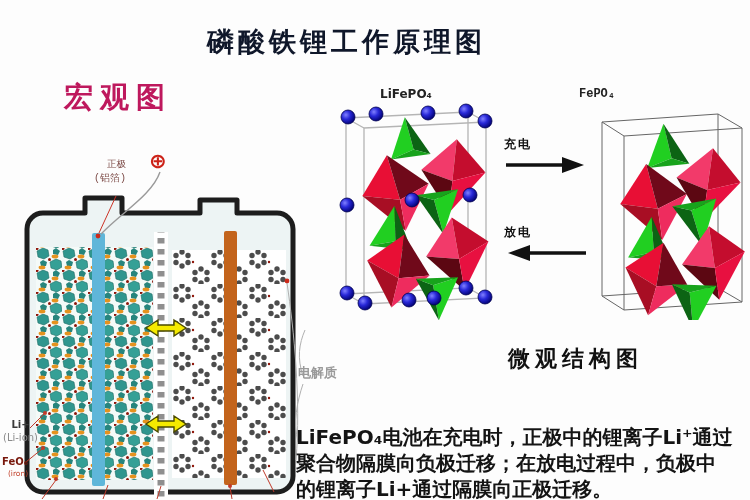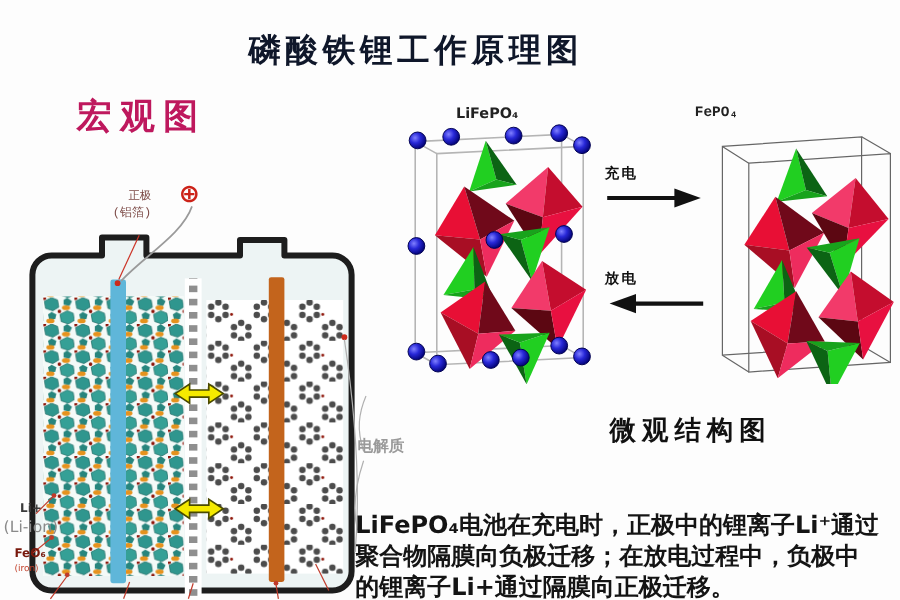--- a/index.html
+++ b/index.html
@@ -34,22 +34,22 @@
 
   .battery-svg { left:0; top:150px; }
   .crystal-svg-left  { left:336px; top:100px; }
   .crystal-svg-right { left:590px; top:106px; }
 
   .small-label { line-height:1.45; text-align:right; white-space:nowrap; }
   .pos-label   { left:94px; top:157px; font-size:9.5px; color:#7c4a46; }
   .pos-label .sub { font-size:10px;font-family:Liberation Mono, monospace; }
   .terminal-plus { left:149px; top:151px; font-size:21px; font-weight:bold; color:#cc2218; line-height:1; }
   .li-label   { left:3px;  top:419px; font-size:10px; font-weight:bold; color:#3a3a3a; text-align:center; line-height:1.25; }
-  .li-label .sub   { font-size:13px; font-weight:normal; color:#8a8a8a; display:block; }
-  .feo6-label { left:12px;  top:456px; font-size:10px; font-weight:bold; color:#78180c; text-align:left; line-height:1.25; }
+  .li-label .sub   { font-size:10px; font-weight:normal; color:#8a8a8a; display:block; }
+  .feo6-label { left:2px;  top:456px; font-size:10px; font-weight:bold; color:#78180c; text-align:right; line-height:1.25; }
   .feo6-label .sub { font-size:7.5px; font-weight:normal; color:#c2402a; display:block; }
   .electrolyte-label { left:298px; top:364px; font-size:13px; color:#9a9a9a;font-weight:bold; }
 
   .description {
     left:296px; top:424px; width:456px;
     font-size:20px; font-weight:bold; color:#141414; line-height:26px;
   }
   .description span { display:block; white-space:nowrap; }
 </style>
 </head>

